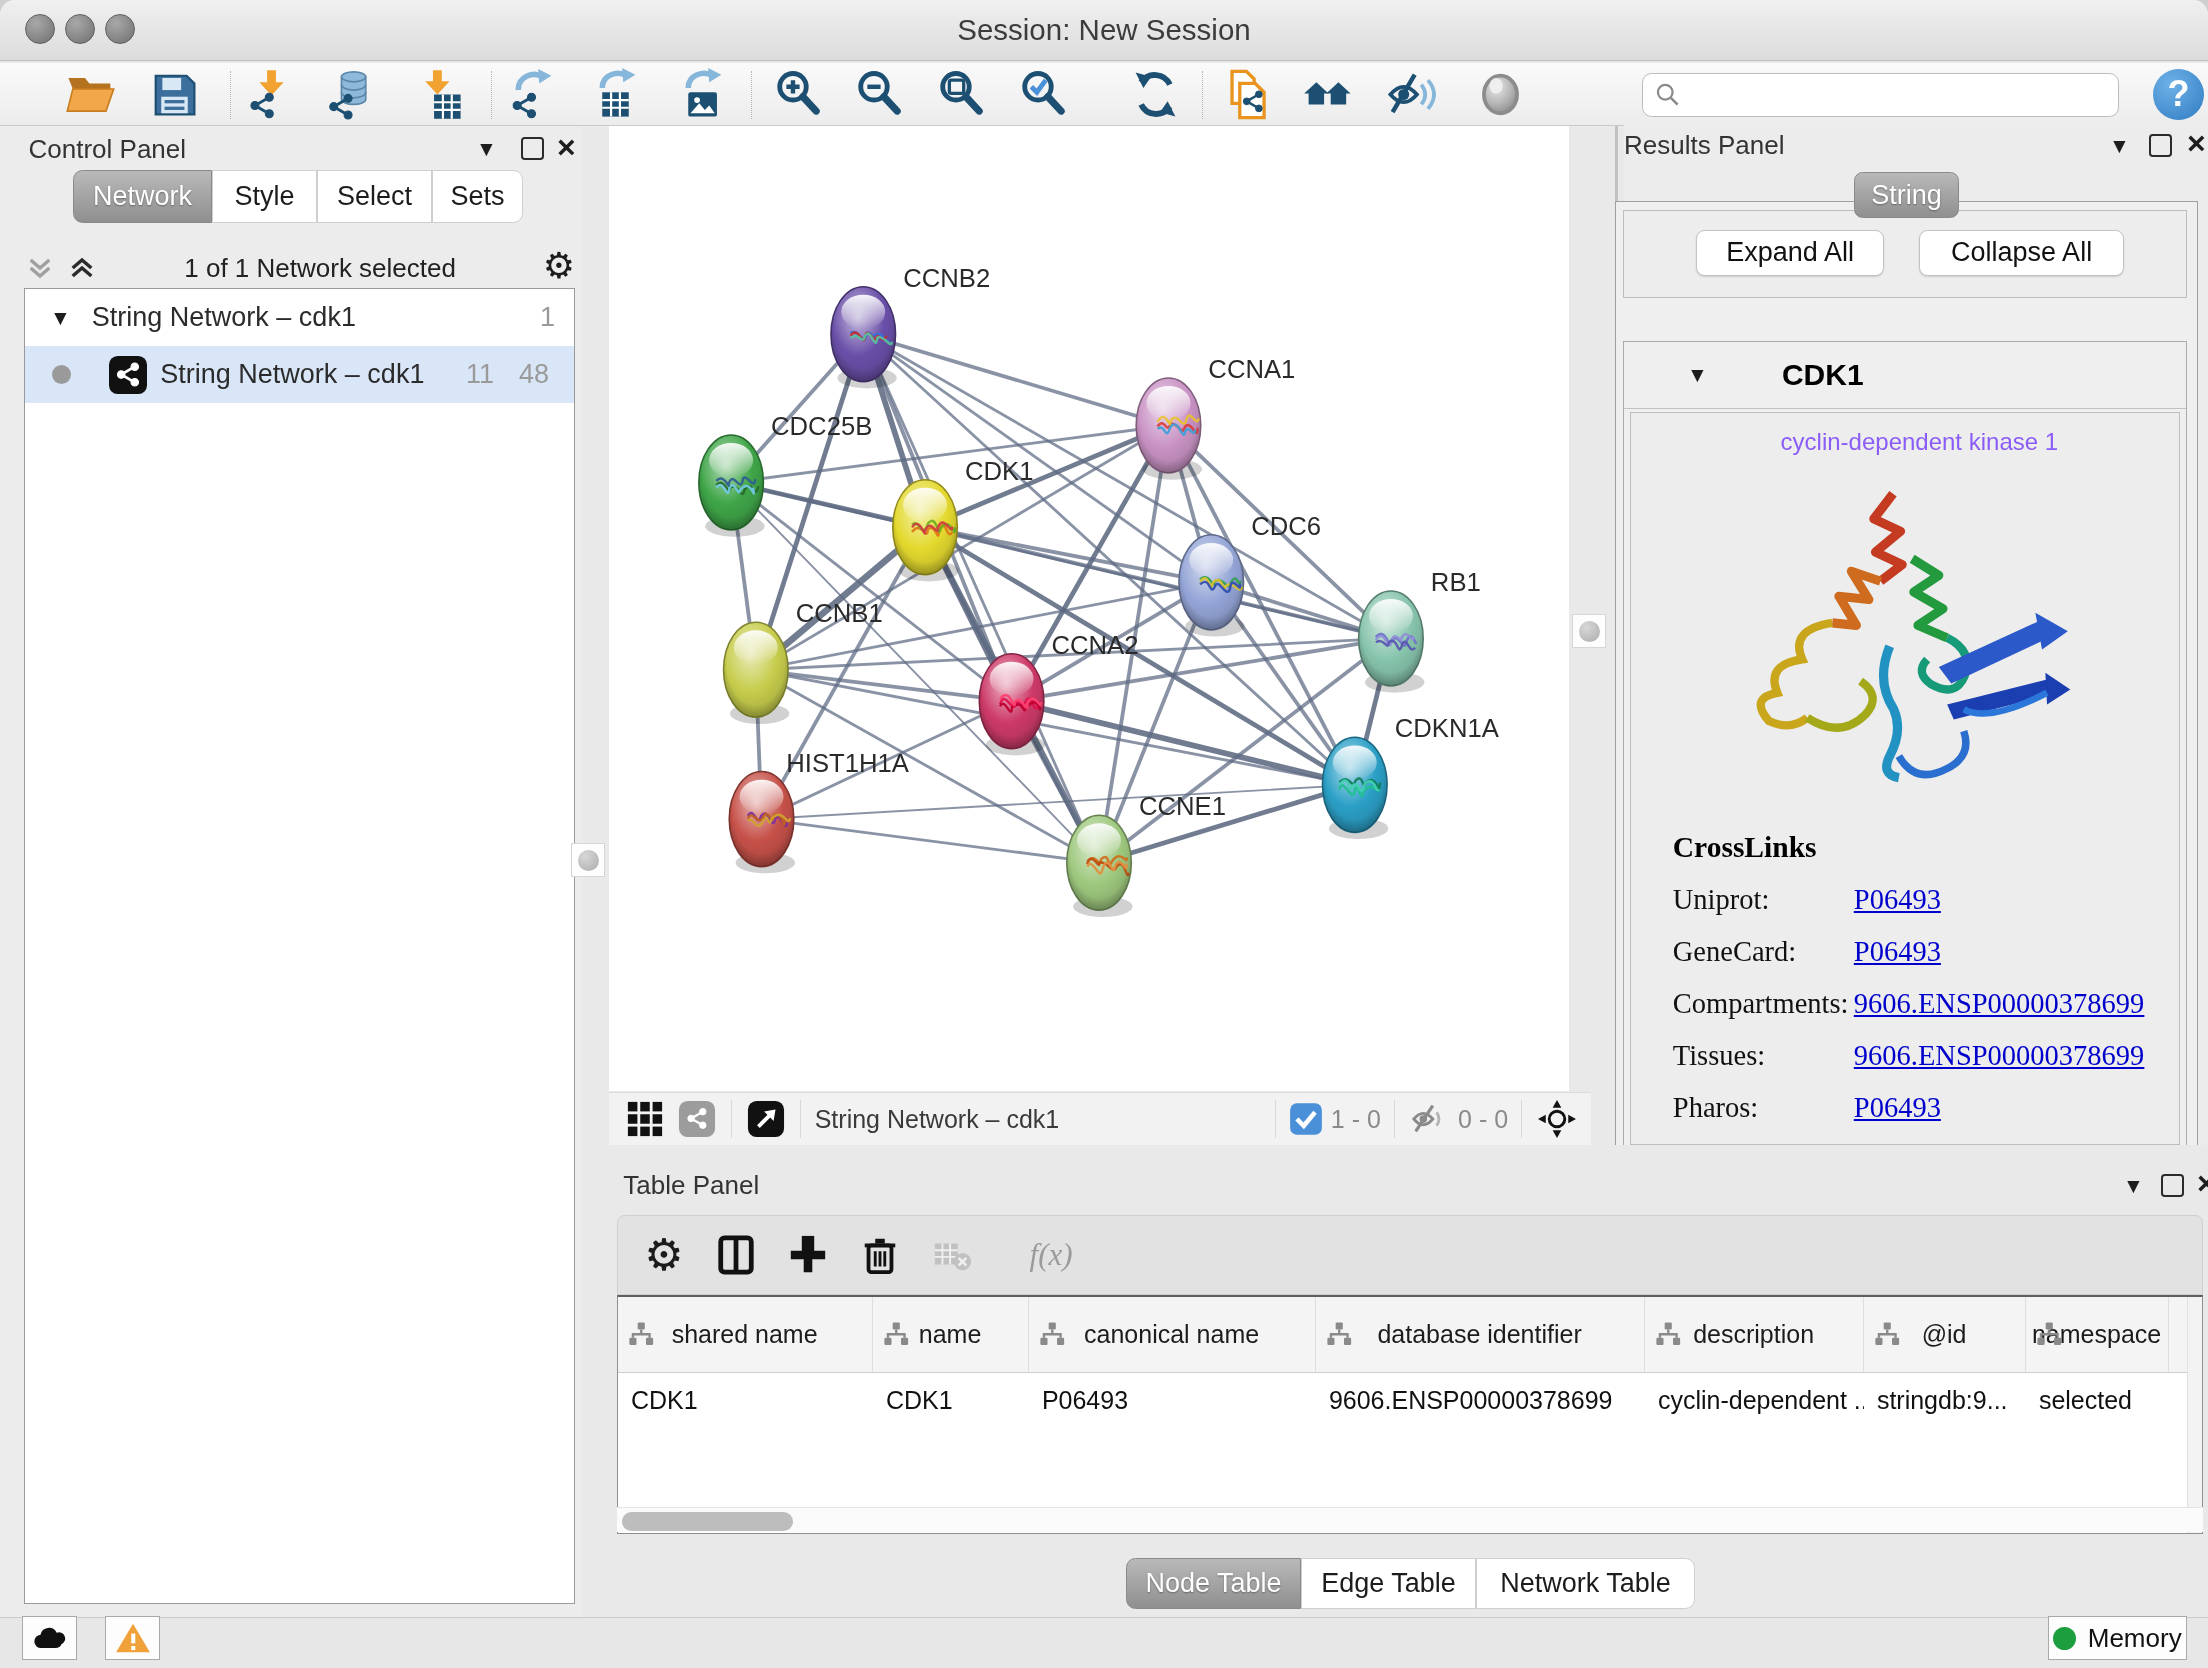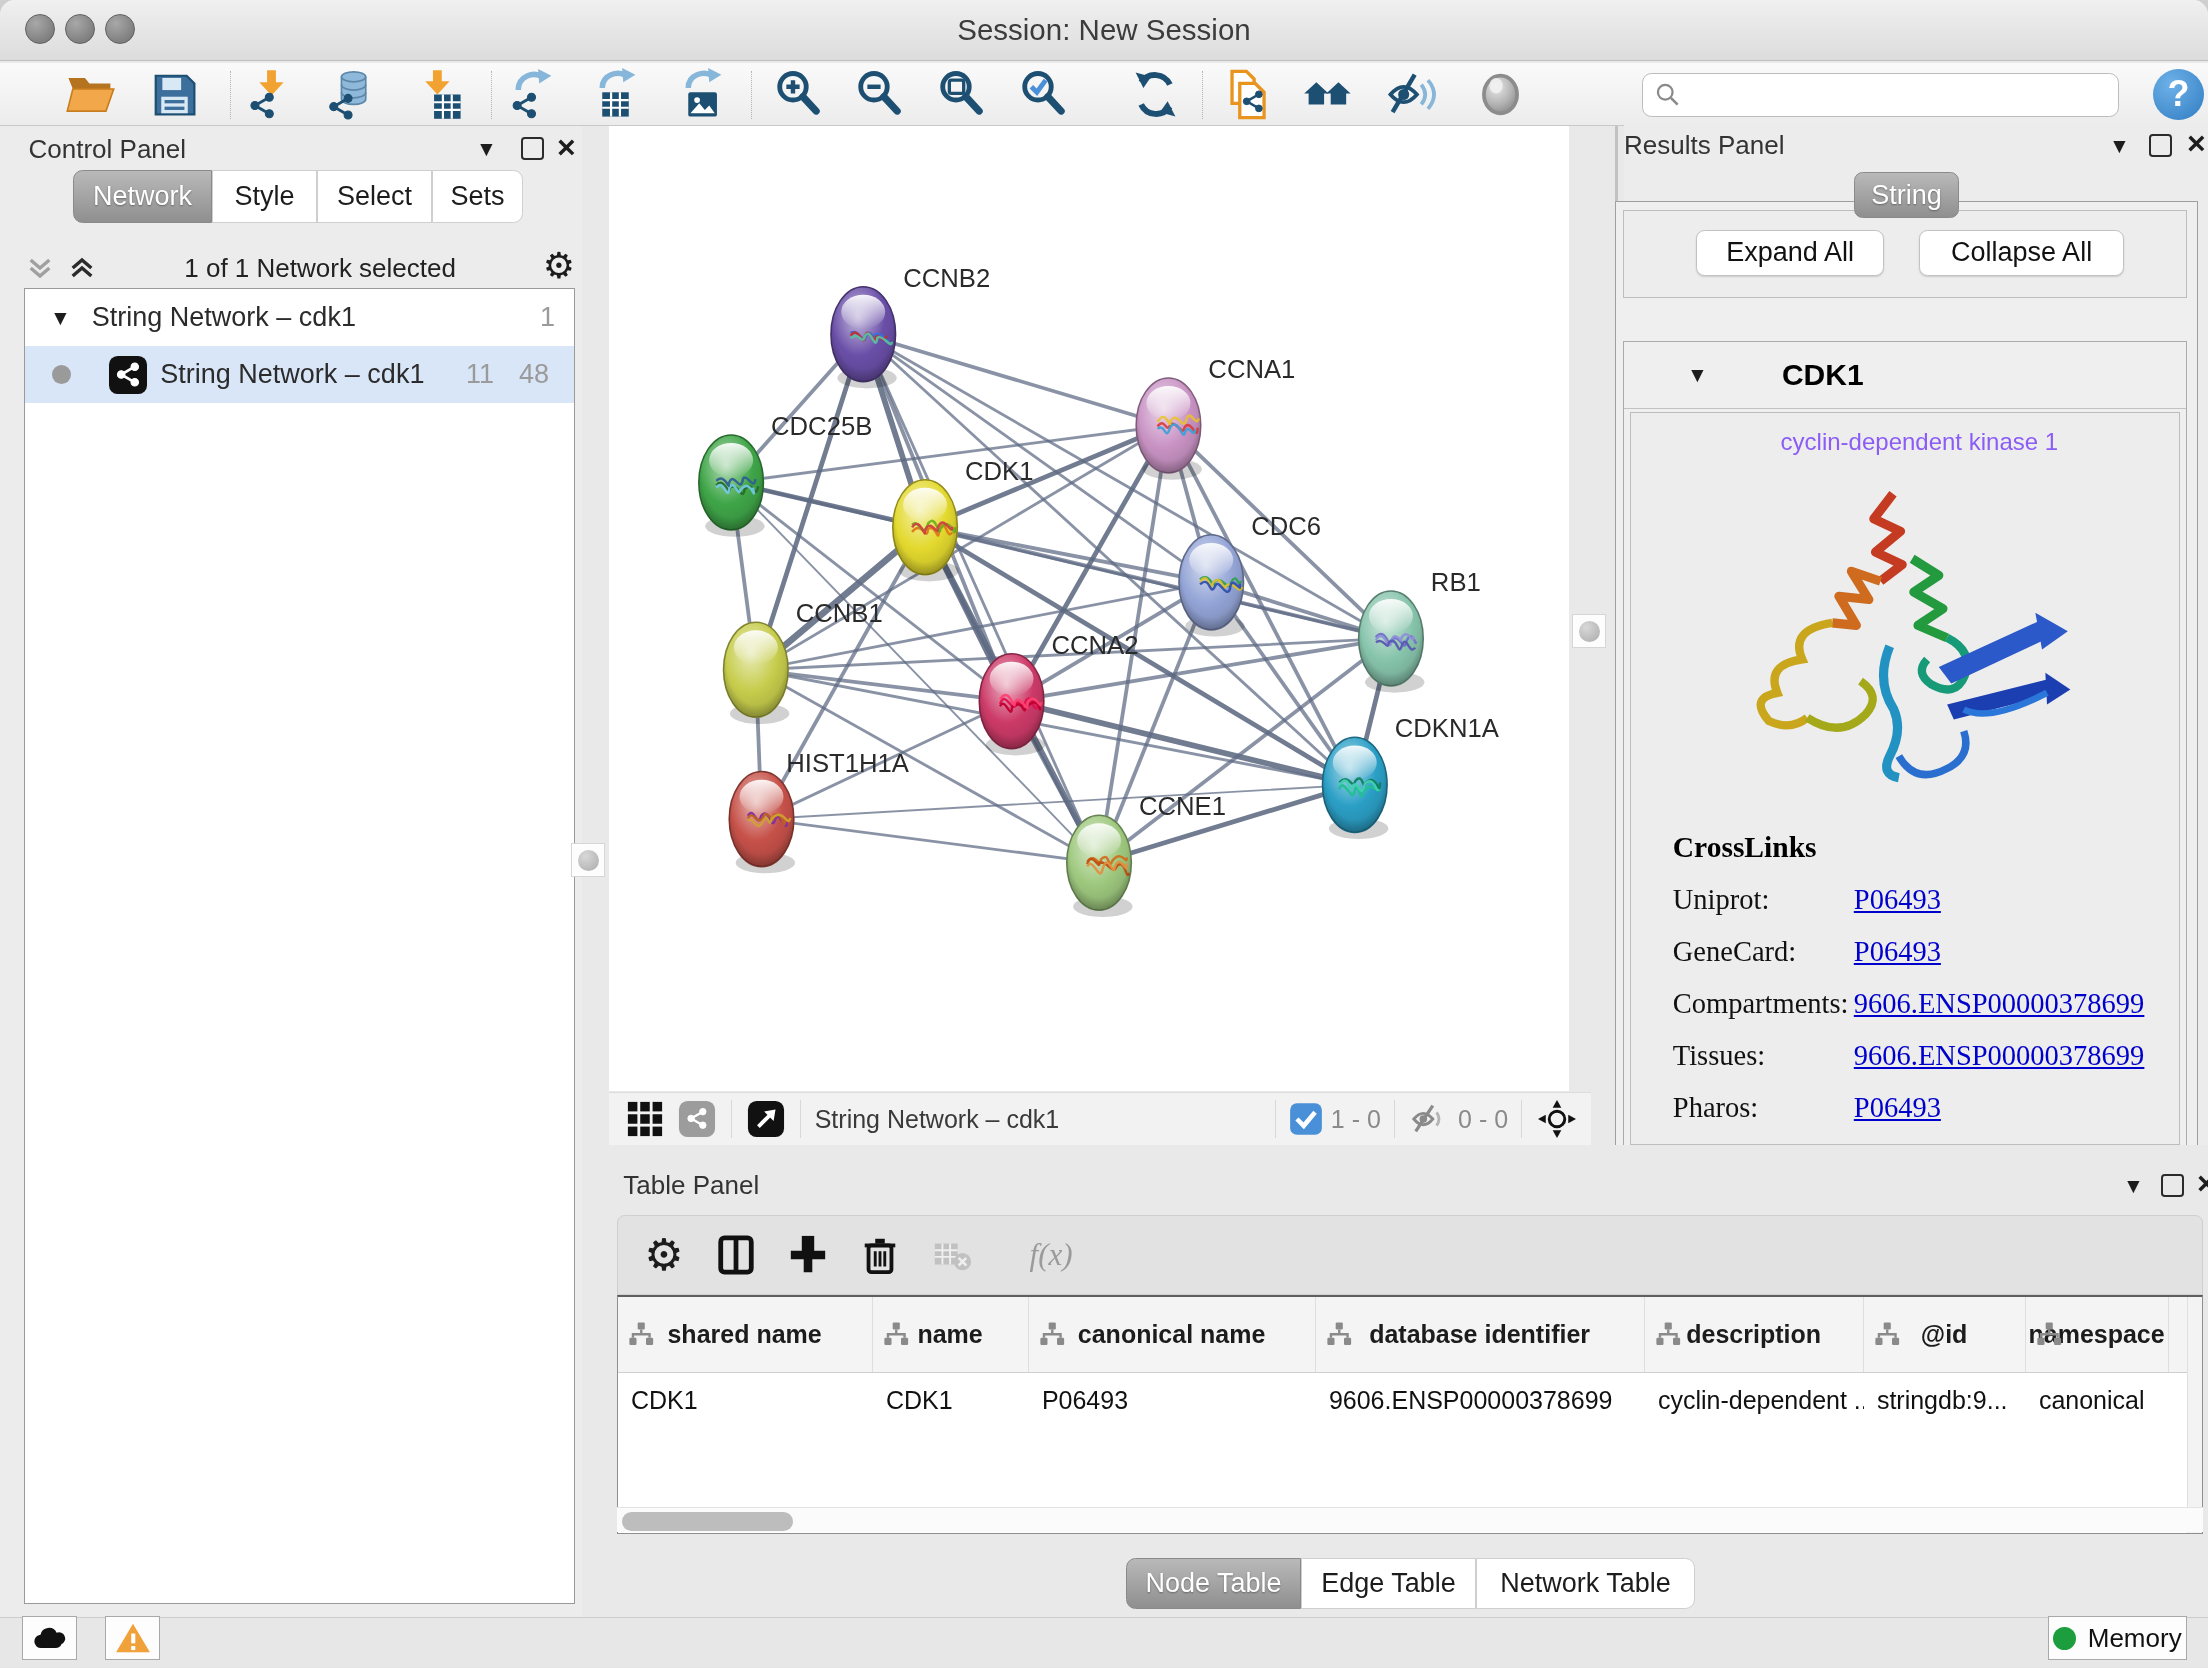--- a/index.html
+++ b/index.html
@@ -85,21 +85,21 @@
   .tpanel{left:609px;top:1145px;width:1600px;height:472px;background:#e9e9e9;}
   .ttoolbar{position:absolute;left:7.6px;top:70px;width:1586px;height:80px;background:#e2e2e2;
      border:1px solid #cfcfcf;border-radius:7.6px 7.6px 0 0;display:flex;align-items:center;}
   .ttb{width:51px;height:51px;margin-left:21px;display:flex;align-items:center;justify-content:center;}
   .ttb svg{width:42px;height:42px;}
   .fx{font-family:"Liberation Serif","DejaVu Serif",serif;font-style:italic;font-size:31px;color:#9a9a9a;}
   .tblwrap{position:absolute;left:7.6px;top:150px;width:1586px;height:239px;background:#fff;
      border:1.9px solid #8f8f8f;border-top:2.9px solid #5f5f5f;overflow:hidden;}
   .thead{display:flex;height:76px;background:#f4f4f4;border-bottom:1.9px solid #cfcfcf;}
   .th{display:flex;align-items:center;justify-content:center;position:relative;font-size:25px;color:#1c1c1c;
-     border-right:1.9px solid #dedede;overflow:hidden;white-space:nowrap;flex:none;font-weight:bold;}
+     border-right:1.9px solid #dedede;overflow:hidden;white-space:nowrap;flex:none;}
   .th svg{position:absolute;left:9.5px;width:28.5px;height:28.5px;}
   .trow{display:flex;height:63px;font-size:25px;color:#111;}
   .td{padding:13.3px 0 0 13.3px;overflow:hidden;white-space:nowrap;flex:none;}
   .hscroll{position:absolute;left:7.6px;top:362px;width:1586px;height:25px;background:#fbfbfb;border-top:1px solid #e4e4e4;}
   .hthumb{position:absolute;left:5.7px;top:3.8px;width:171px;height:19px;border-radius:9.5px;background:#bdbdbd;}
   .vscroll{position:absolute;right:0;top:0;width:15px;height:100%;background:#f3f3f3;border-left:1px solid #e0e0e0;}
   
   .statusbar{left:0;top:1617px;width:100%;height:51px;background:#e7e7e7;border-top:1.9px solid #cccccc;}
   .sbtn{position:absolute;top:-1.9px;height:44px;background:#fdfdfd;border:1.9px solid #a9a9a9;
      display:flex;align-items:center;justify-content:center;}
@@ -840,21 +840,21 @@
           </div>
         </div>
       <div id="tblbody">
           <div class="trow">
             <div class="td" style="width:255px">CDK1</div>
             <div class="td" style="width:156px">CDK1</div>
             <div class="td" style="width:287px">P06493</div>
             <div class="td" style="width:329px">9606.ENSP00000378699</div>
             <div class="td" style="width:219px">cyclin-dependent ...</div>
             <div class="td" style="width:162px">stringdb:9...</div>
-            <div class="td" style="width:143px">canonical</div>
+            <div class="td" style="width:143px">selected</div>
           </div>
         </div>
       <div class="vscroll"></div>
     </div>
     <div class="hscroll">
         <span class="hthumb"></span>
       </div>
 
     <div class="abs seg" style="left:517px;top:413px">
       <div class="tab sel" style="width:175px;height:51px">Node Table</div>

